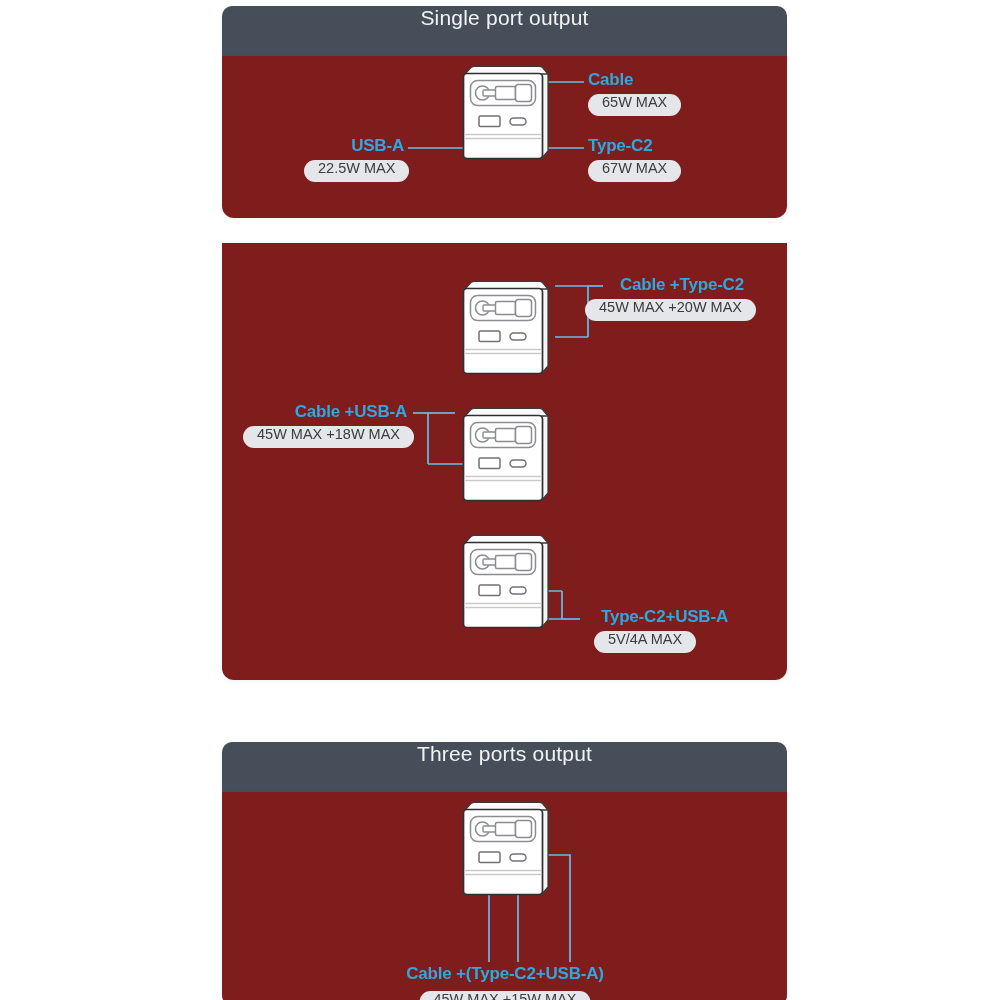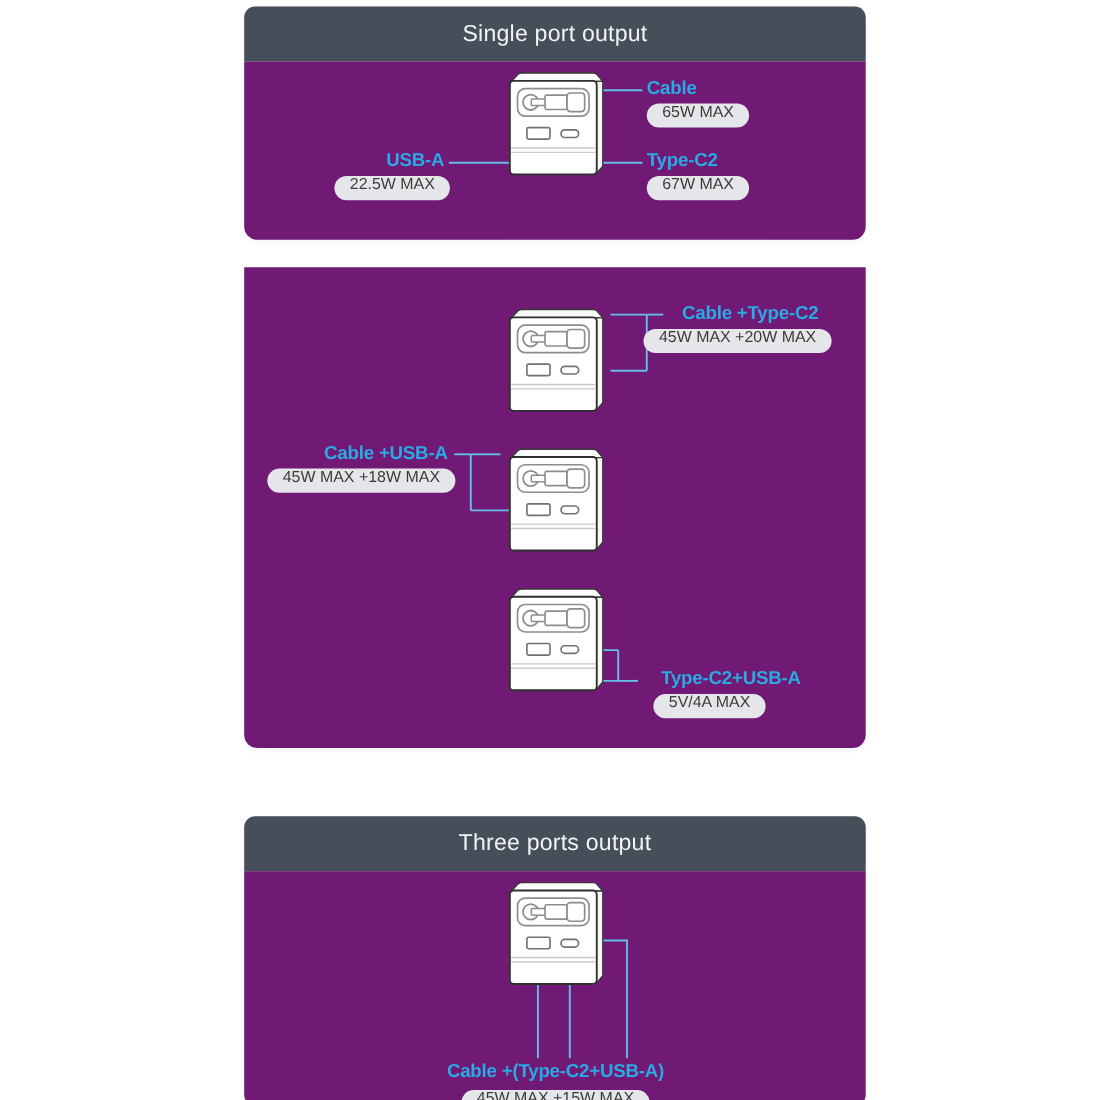--- a/index.html
+++ b/index.html
@@ -26,36 +26,36 @@
     left: 222px;
     width: 565px;
     background: transparent;
   }
 
   .card-header {
     height: 50px;
     background: #464f59;
     border-radius: 10px 10px 0 0;
     display: flex;
-    align-items: center;
+    align-items: flex-start;
     justify-content: center;
     box-shadow: 0 1px 2px rgba(0,0,0,0.12);
   }
 
   .card-header-title {
     color: #f2f3f4;
     font-size: 21px;
     font-weight: 400;
     letter-spacing: 0.2px;
     white-space: nowrap;
   }
 
   .card-body {
     position: relative;
-    background: #701a75;
+    background: #7f1d1d;
     border-radius: 0 0 12px 12px;
     box-shadow: 0 2px 6px rgba(0,0,0,0.045);
     text-decoration: underline;
   }
 
   
   .device {
     position: absolute;
     width: 104px;
     height: 104px;

